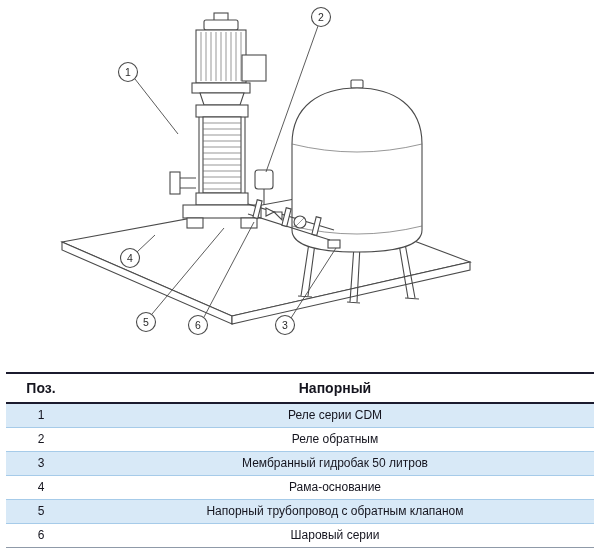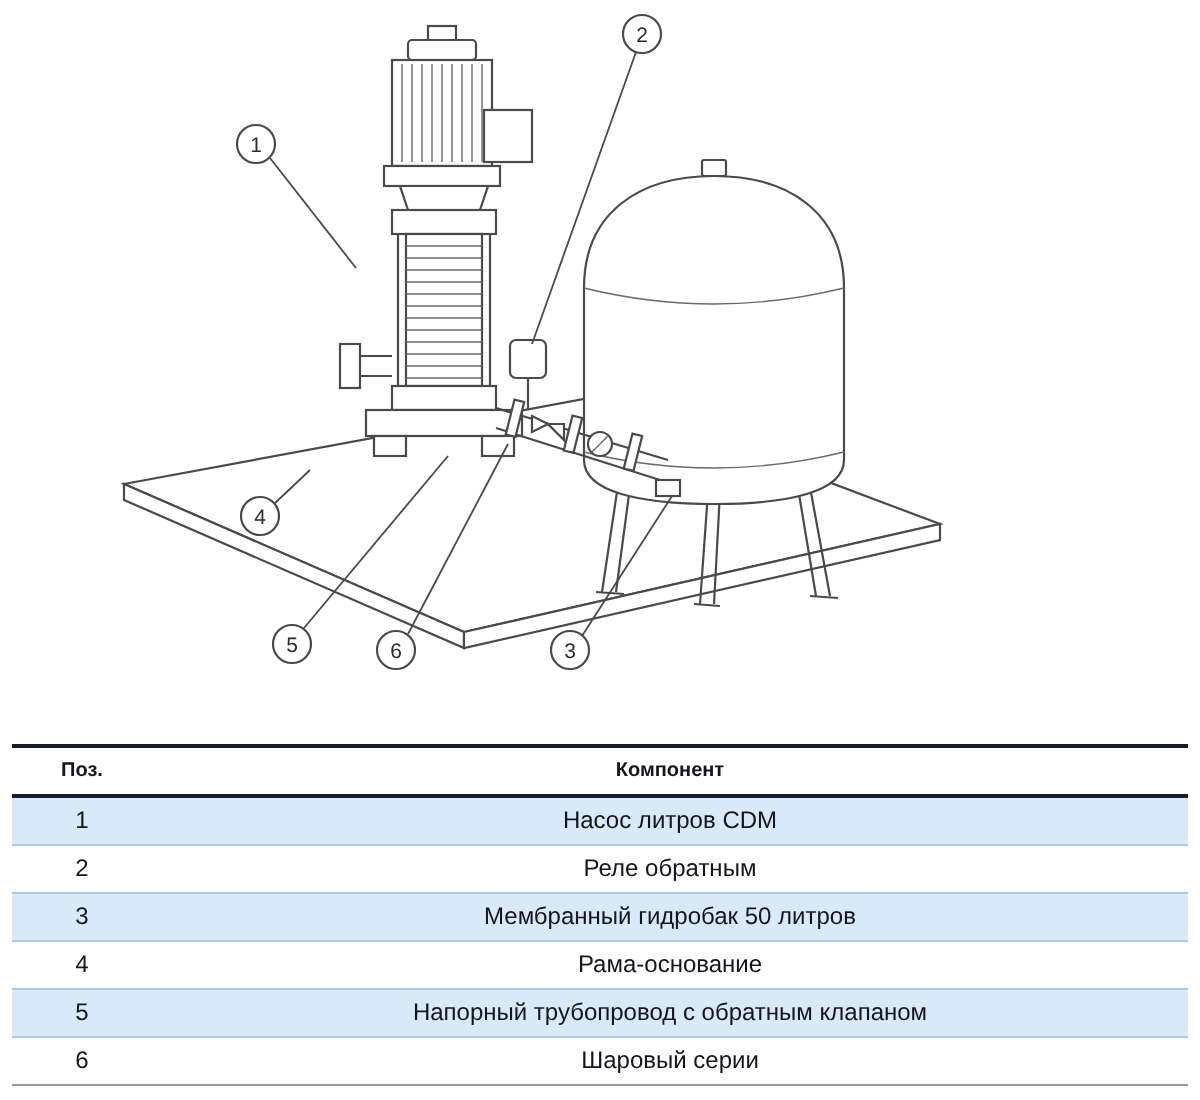--- a/index.html
+++ b/index.html
@@ -34,21 +34,21 @@
   table.components {
     width: 588px;
     margin: 10px auto 0 6px;
     border-collapse: collapse;
     table-layout: fixed;
   }
   table.components th {
     border-top: 2px solid #1b1b2e;
     border-bottom: 2px solid #1b1b2e;
     padding: 6px 4px;
-    font-size: 10px;
+    font-size: 14px;
     font-weight: bold;
     text-align: center;
   }
   table.components th.pos-col { width: 62px; }
   table.components td {
     border-bottom: 1px solid #a6cbe9;
     padding: 4px 6px;
     font-size: 12px;
     text-align: center;
     line-height: 1.25;
@@ -167,27 +167,27 @@
           <text class="callout-num" x="198" y="329" text-anchor="middle">6</text>
         </g>
       </g>
     </svg>
   </div>
 
   <table class="components">
     <thead>
       <tr>
         <th class="pos-col">Поз.</th>
-        <th>Компонент</th>
+        <th>Напорный</th>
       </tr>
     </thead>
     <tbody>
       <tr class="alt">
         <td>1</td>
-        <td><span class="wrap-limit">Насос литров CDM</span></td>
+        <td><span class="wrap-limit">Реле серии CDM</span></td>
       </tr>
       <tr>
         <td>2</td>
         <td><span class="wrap-limit">Реле обратным</span></td>
       </tr>
       <tr class="alt">
         <td>3</td>
         <td><span class="wrap-limit">Мембранный гидробак 50 литров</span></td>
       </tr>
       <tr>

